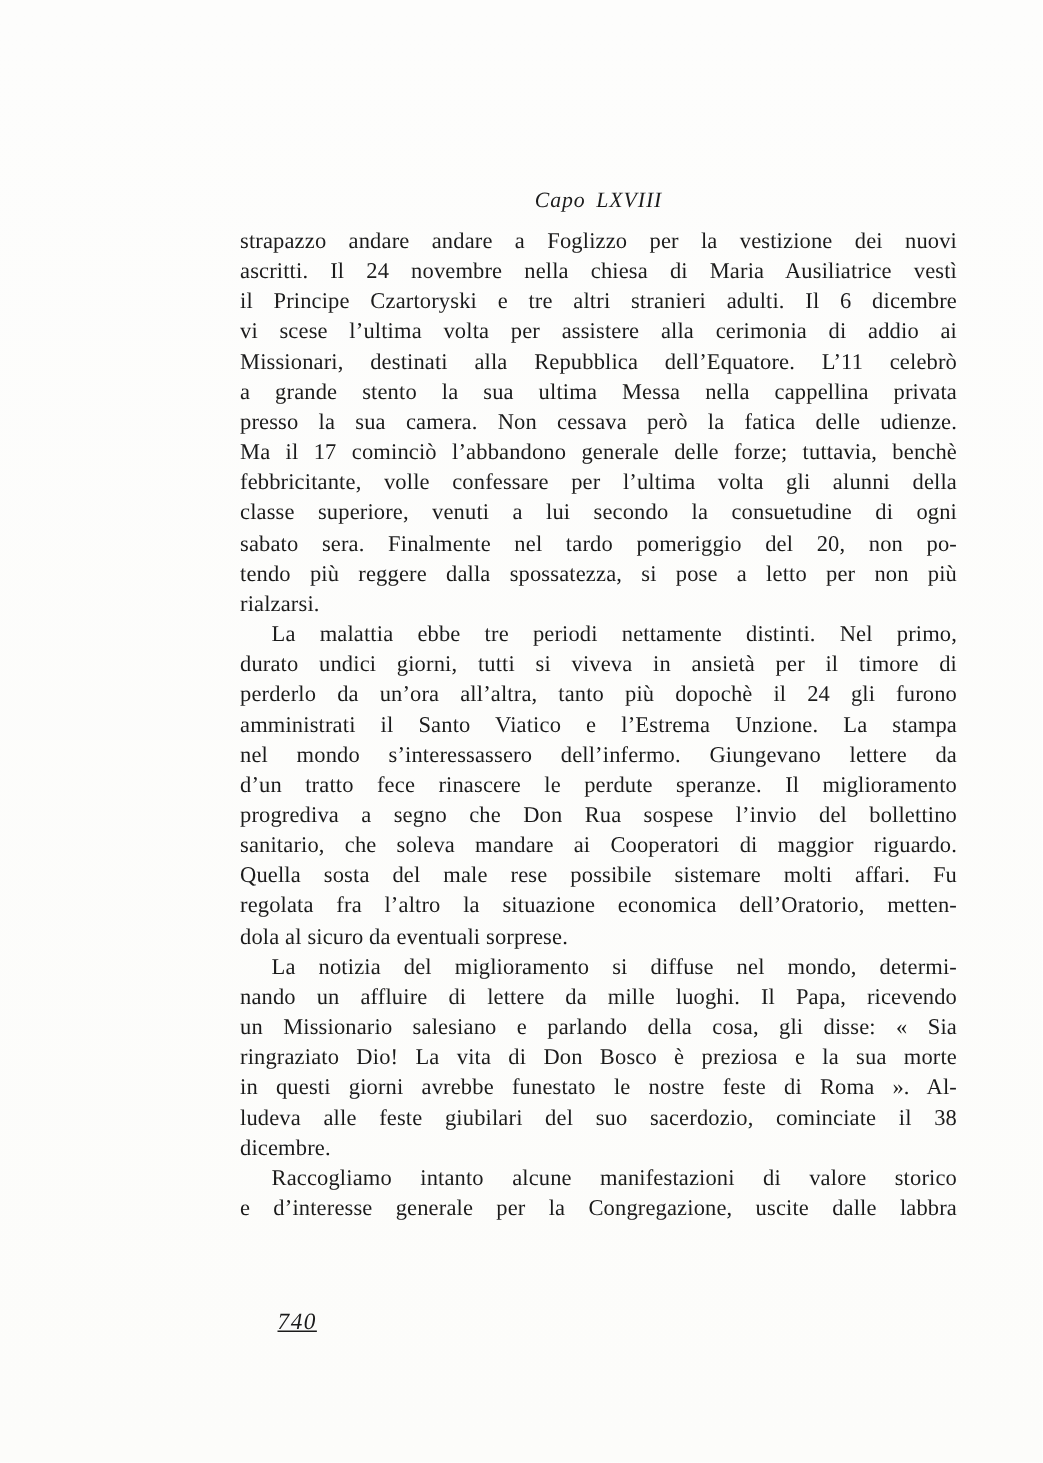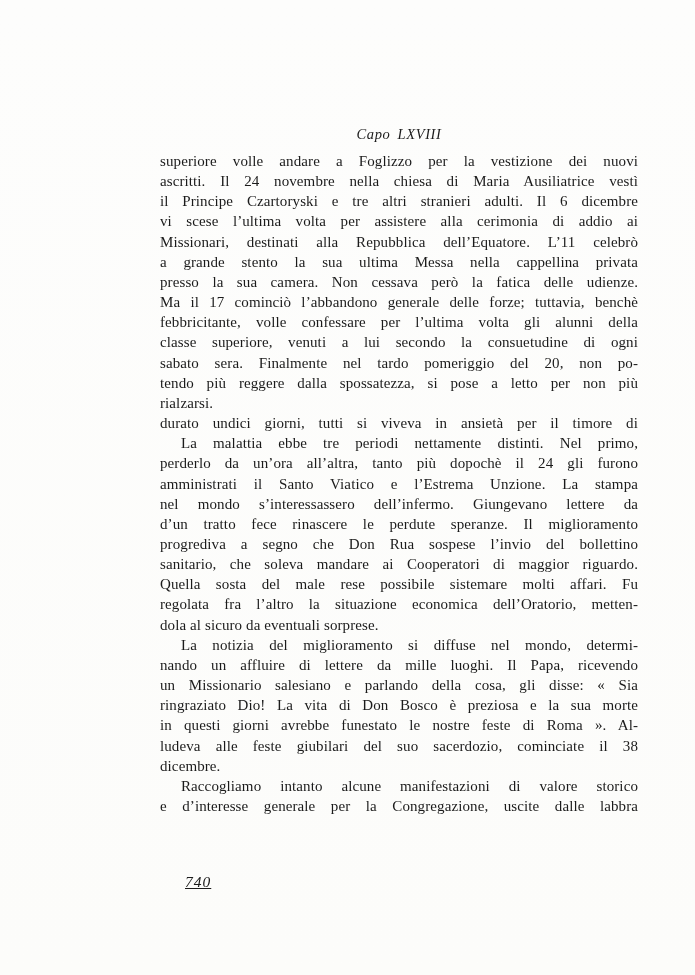--- a/index.html
+++ b/index.html
@@ -58,35 +58,35 @@
     text-decoration: underline;
   }
 </style>
 </head>
 <body>
 
 <div class="viewport">
   <div class="chapter-heading">Capo LXVIII</div>
 
   <div class="text-block" id="body-text">
-      <div class="line">superiore volle andare a Foglizzo per la vestizione dei nuovi</div>
+      <div class="line">strapazzo andare andare a Foglizzo per la vestizione dei nuovi</div>
       <div class="line">ascritti. Il 24 novembre nella chiesa di Maria Ausiliatrice vestì</div>
       <div class="line">il Principe Czartoryski e tre altri stranieri adulti. Il 6 dicembre</div>
       <div class="line">vi scese l’ultima volta per assistere alla cerimonia di addio ai</div>
       <div class="line">Missionari, destinati alla Repubblica dell’Equatore. L’11 celebrò</div>
       <div class="line">a grande stento la sua ultima Messa nella cappellina privata</div>
       <div class="line">presso la sua camera. Non cessava però la fatica delle udienze.</div>
       <div class="line">Ma il 17 cominciò l’abbandono generale delle forze; tuttavia, benchè</div>
       <div class="line">febbricitante, volle confessare per l’ultima volta gli alunni della</div>
       <div class="line">classe superiore, venuti a lui secondo la consuetudine di ogni</div>
       <div class="line">sabato sera. Finalmente nel tardo pomeriggio del 20, non po-</div>
       <div class="line">tendo più reggere dalla spossatezza, si pose a letto per non più</div>
       <div class="line last">rialzarsi.</div>
+      <div class="line indent">La malattia ebbe tre periodi nettamente distinti. Nel primo,</div>
       <div class="line">durato undici giorni, tutti si viveva in ansietà per il timore di</div>
-      <div class="line indent">La malattia ebbe tre periodi nettamente distinti. Nel primo,</div>
       <div class="line">perderlo da un’ora all’altra, tanto più dopochè il 24 gli furono</div>
       <div class="line">amministrati il Santo Viatico e l’Estrema Unzione. La stampa</div>
       <div class="line">nel mondo s’interessassero dell’infermo. Giungevano lettere da</div>
       <div class="line">d’un tratto fece rinascere le perdute speranze. Il miglioramento</div>
       <div class="line">progrediva a segno che Don Rua sospese l’invio del bollettino</div>
       <div class="line">sanitario, che soleva mandare ai Cooperatori di maggior riguardo.</div>
       <div class="line">Quella sosta del male rese possibile sistemare molti affari. Fu</div>
       <div class="line">regolata fra l’altro la situazione economica dell’Oratorio, metten-</div>
       <div class="line last">dola al sicuro da eventuali sorprese.</div>
       <div class="line indent">La notizia del miglioramento si diffuse nel mondo, determi-</div>

